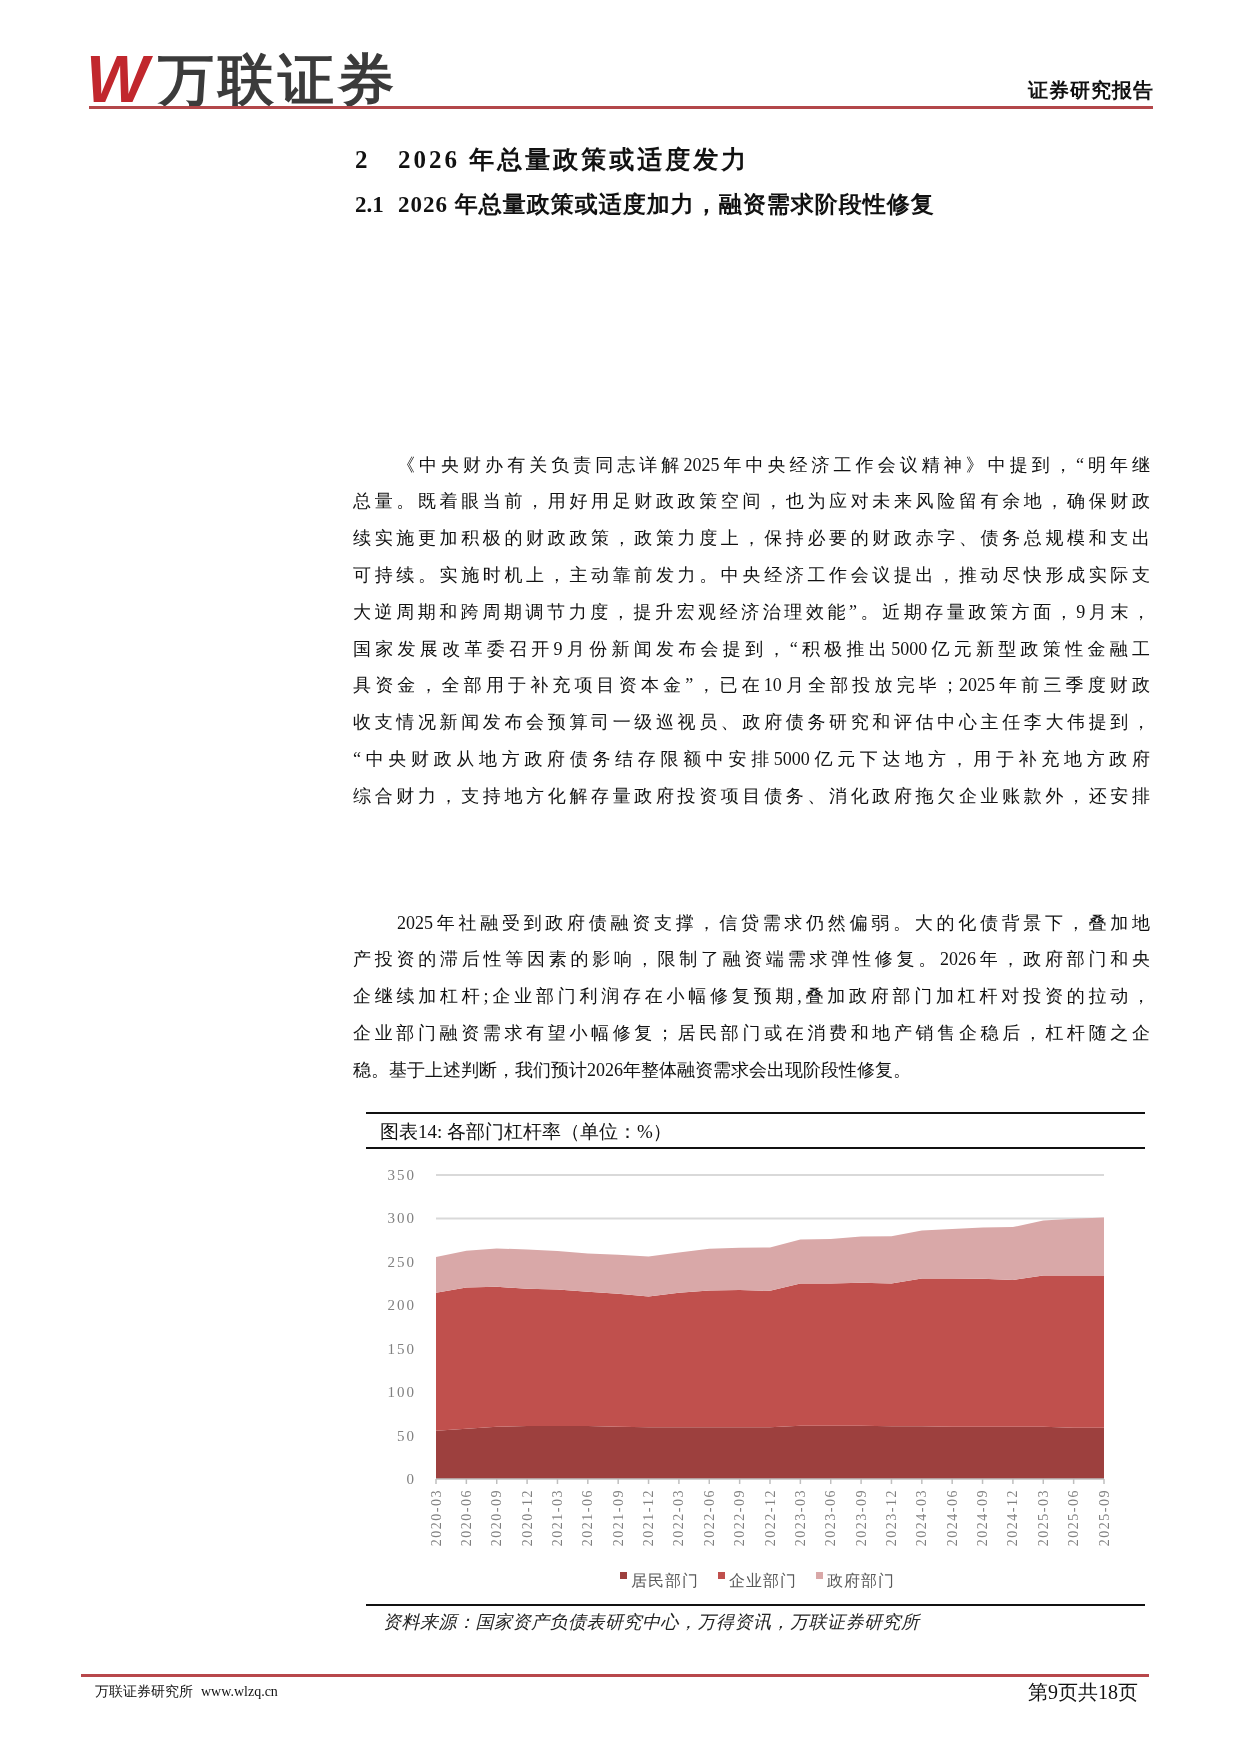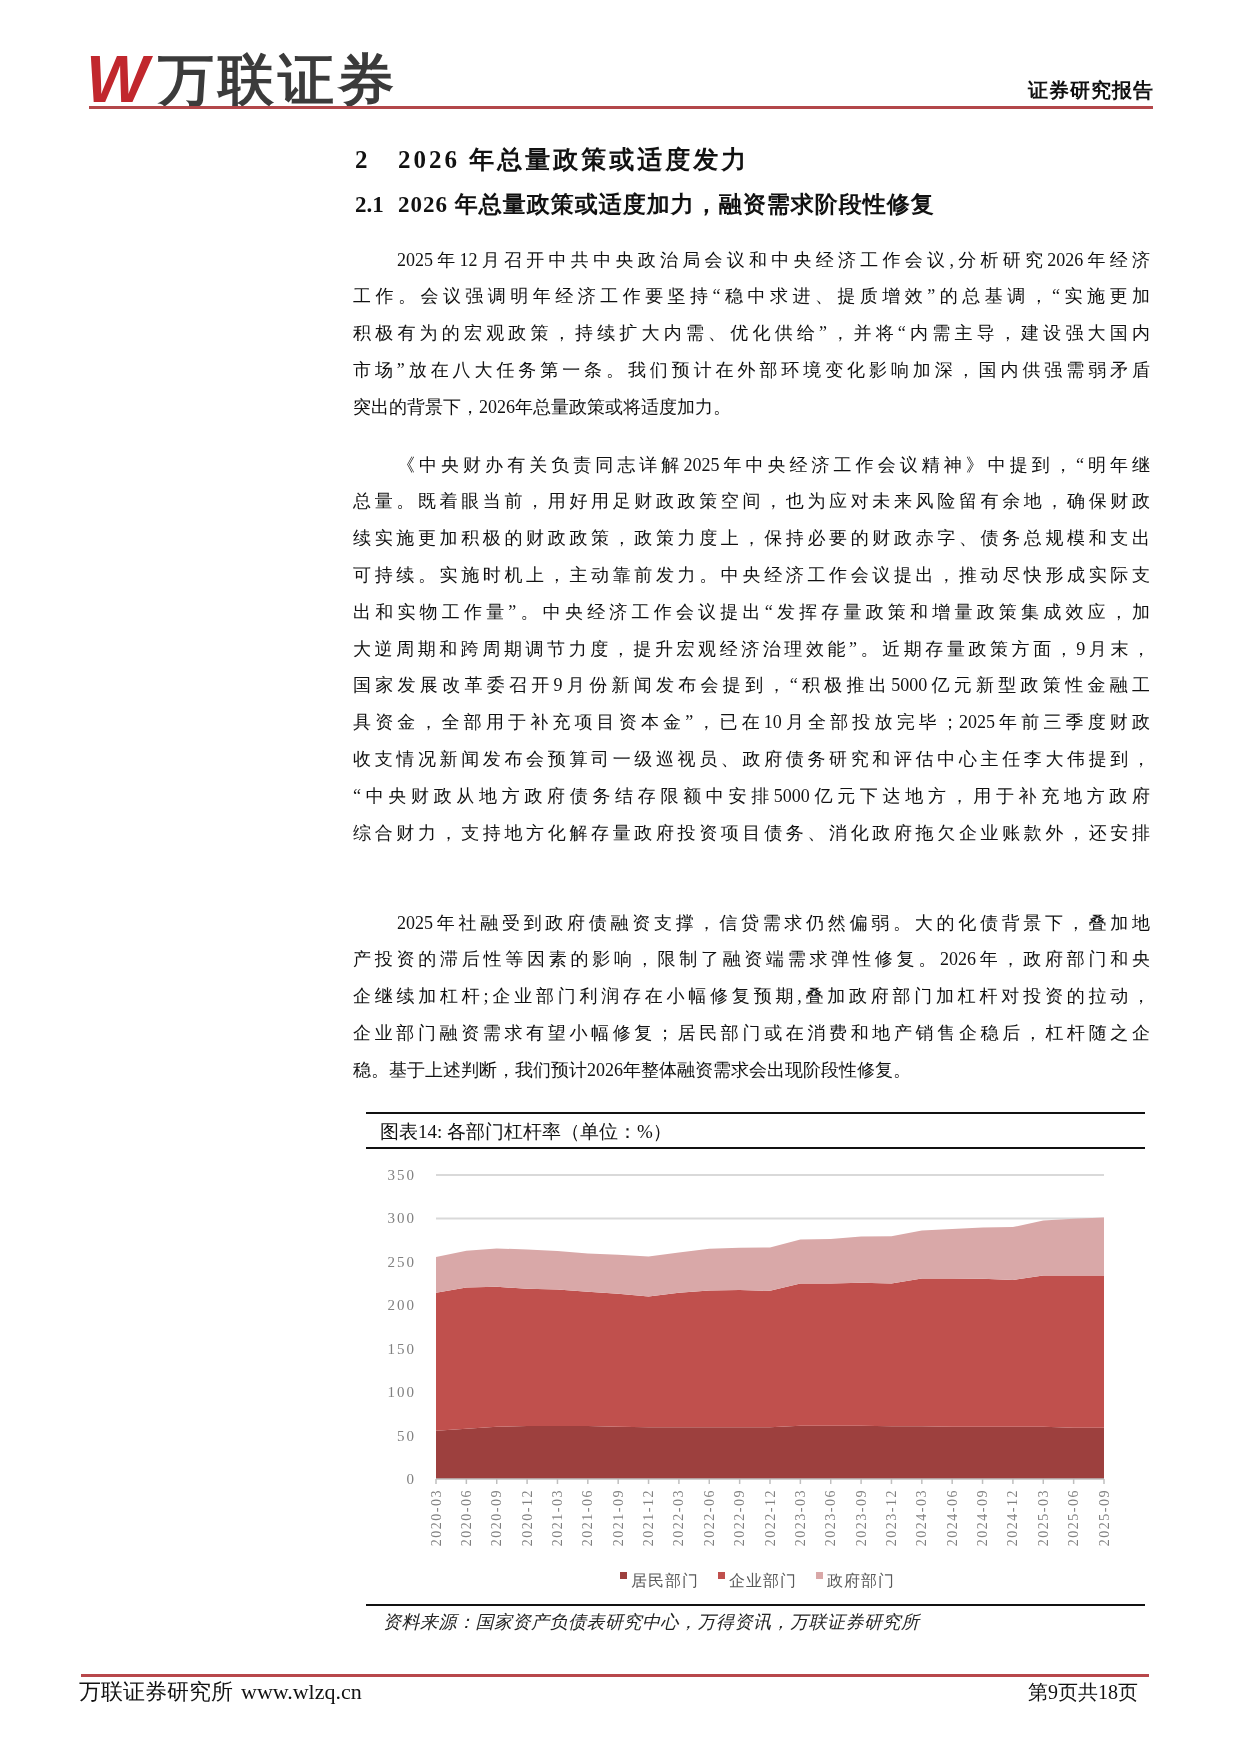--- a/index.html
+++ b/index.html
@@ -33,55 +33,47 @@
   .ytick { font-family: "Liberation Serif", "DejaVu Serif", serif; font-size: 15px; fill: #808080; letter-spacing: 2px; }
   .xtick { font-family: "Liberation Serif", "DejaVu Serif", serif; font-size: 14px; fill: #808080; letter-spacing: 1.5px; }
   .legend { left: 620px; top: 1564px; height: 22px; display: flex; align-items: center; gap: 19px; }
   .legend-item { display: flex; align-items: center; }
   .swatch { width: 7px; height: 7px; margin-right: 4px; display: inline-block; }
   .legend-label { font-size: 16px; line-height: 22px; color: #595959; letter-spacing: 1px; margin-top: 12px; }
   .fig-source { left: 383px; top: 1610px; font-size: 18px; line-height: 24px; font-style: italic; color: #222; white-space: nowrap; letter-spacing: 0.5px; }
 
   
   .footer-rule { left: 81px; top: 1674px; width: 1068px; height: 3px; background: #b8474b; }
-  .footer-left { left: 79px; top: 1681px; font-size: 22px; line-height: 22px; white-space: nowrap; }
+  .footer-left { left: 95px; top: 1681px; font-size: 14px; line-height: 22px; white-space: nowrap; }
   .footer-left .url { margin-left: 8px; }
   .footer-right { right: 102px; top: 1681px; font-size: 20px; line-height: 22px; white-space: nowrap; }
 </style>
 </head>
 <body>
 
 <div id="page">
 
   <div class="abs logo-w">W</div>
   <div class="abs logo-text">万联证券</div>
   <div class="abs report-type">证券研究报告</div>
   <div class="abs header-rule"></div>
 
   <div class="abs h1">
     <span class="hnum">2</span><span>2026 年总量政策或适度发力</span>
   </div>
   <div class="abs h2">
     <span class="hnum">2.1</span><span>2026 年总量政策或适度加力，融资需求阶段性修复</span>
   </div>
 
-  <div class="abs para" style="top:241.6px">
-    <span class="line indent">2025年12月召开中共中央政治局会议和中央经济工作会议,分析研究2026年经济</span>
-    <span class="line">工作。会议强调明年经济工作要坚持“稳中求进、提质增效”的总基调，“实施更加</span>
-    <span class="line">积极有为的宏观政策，持续扩大内需、优化供给”，并将“内需主导，建设强大国内</span>
-    <span class="line">市场”放在八大任务第一条。我们预计在外部环境变化影响加深，国内供强需弱矛盾</span>
-    <span class="line last">突出的背景下，2026年总量政策或将适度加力。</span>
-  </div>
 
   <div class="abs para" style="top:446.6px">
     <span class="line indent">《中央财办有关负责同志详解2025年中央经济工作会议精神》中提到，“明年继</span>
     <span class="line">总量。既着眼当前，用好用足财政政策空间，也为应对未来风险留有余地，确保财政</span>
     <span class="line">续实施更加积极的财政政策，政策力度上，保持必要的财政赤字、债务总规模和支出</span>
     <span class="line">可持续。实施时机上，主动靠前发力。中央经济工作会议提出，推动尽快形成实际支</span>
-    <span class="line">出和实物工作量”。中央经济工作会议提出“发挥存量政策和增量政策集成效应，加</span>
     <span class="line">大逆周期和跨周期调节力度，提升宏观经济治理效能”。近期存量政策方面，9月末，</span>
     <span class="line">国家发展改革委召开9月份新闻发布会提到，“积极推出5000亿元新型政策性金融工</span>
     <span class="line">具资金，全部用于补充项目资本金”，已在10月全部投放完毕；2025年前三季度财政</span>
     <span class="line">收支情况新闻发布会预算司一级巡视员、政府债务研究和评估中心主任李大伟提到，</span>
     <span class="line">“中央财政从地方政府债务结存限额中安排5000亿元下达地方，用于补充地方政府</span>
     <span class="line">综合财力，支持地方化解存量政府投资项目债务、消化政府拖欠企业账款外，还安排</span>
   </div>
 
   <div class="abs para" style="top:904.6px">
     <span class="line indent">2025年社融受到政府债融资支撑，信贷需求仍然偏弱。大的化债背景下，叠加地</span>

